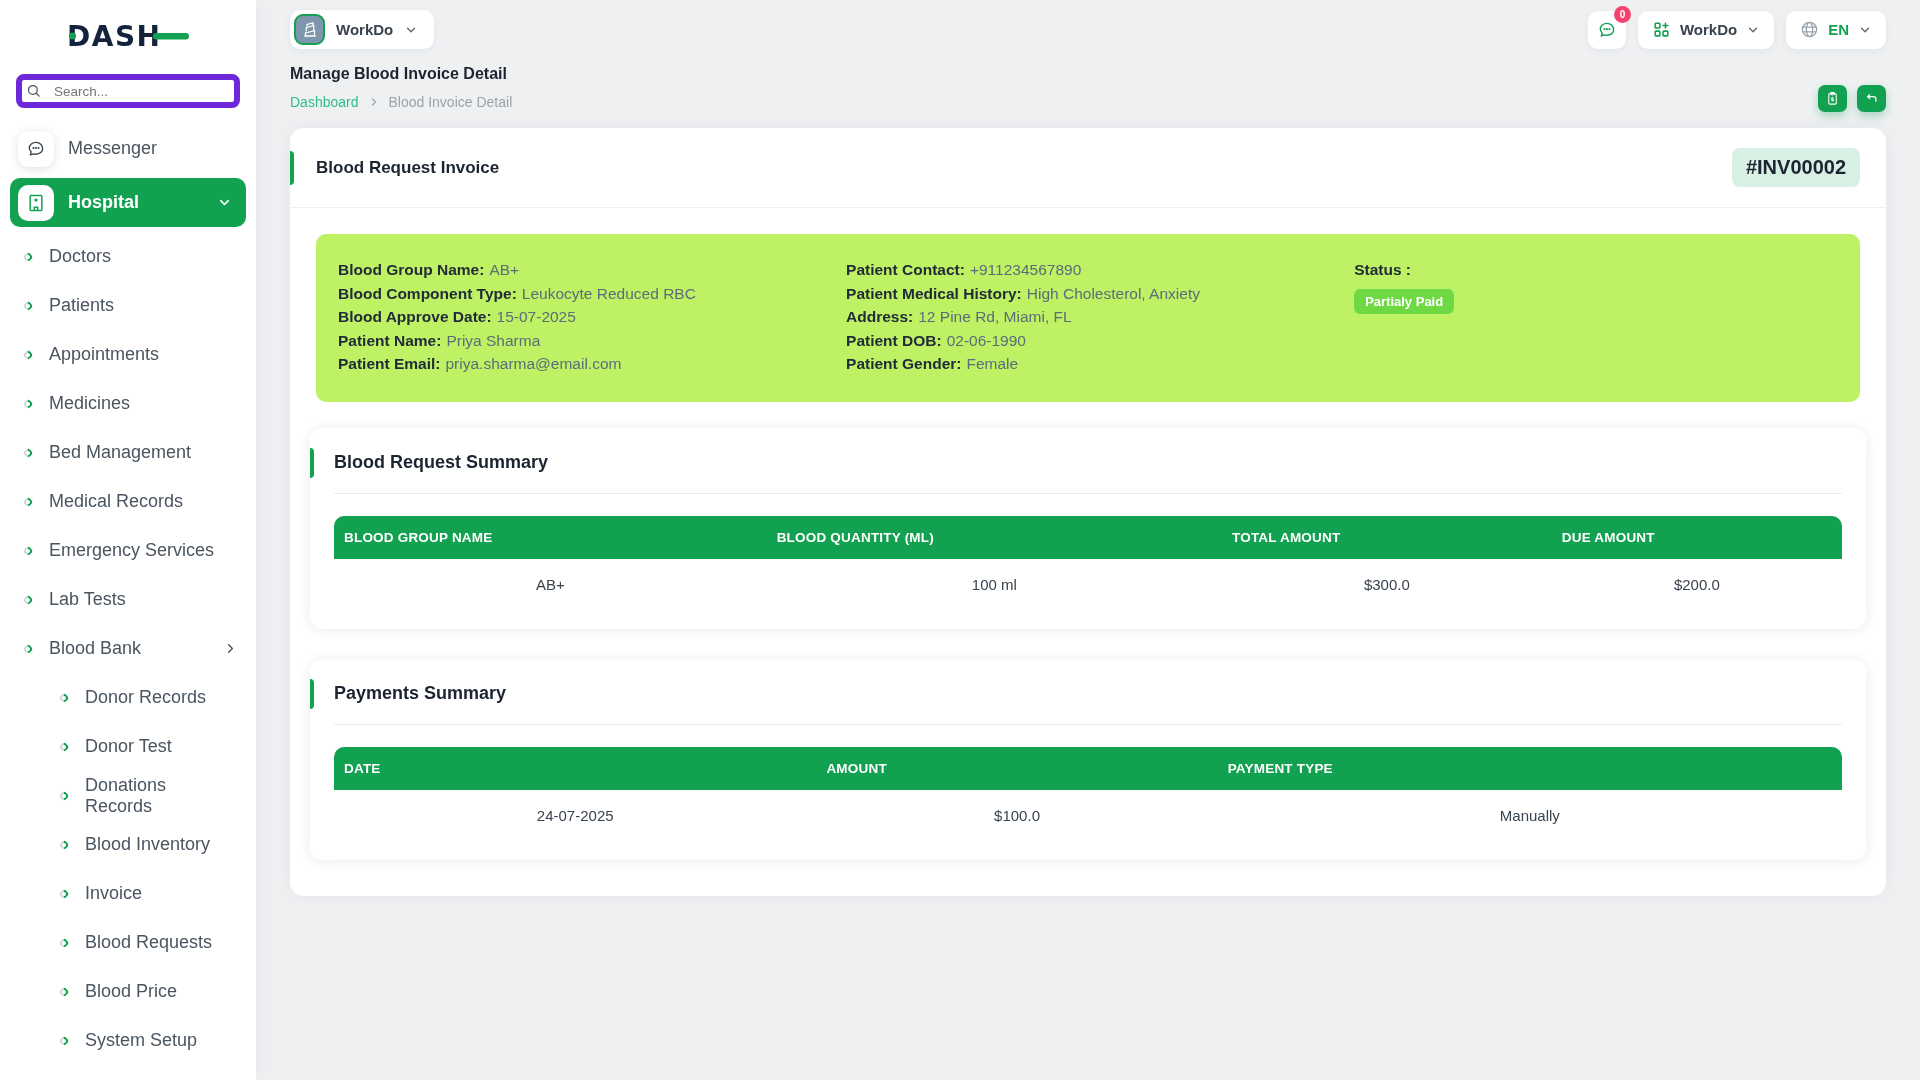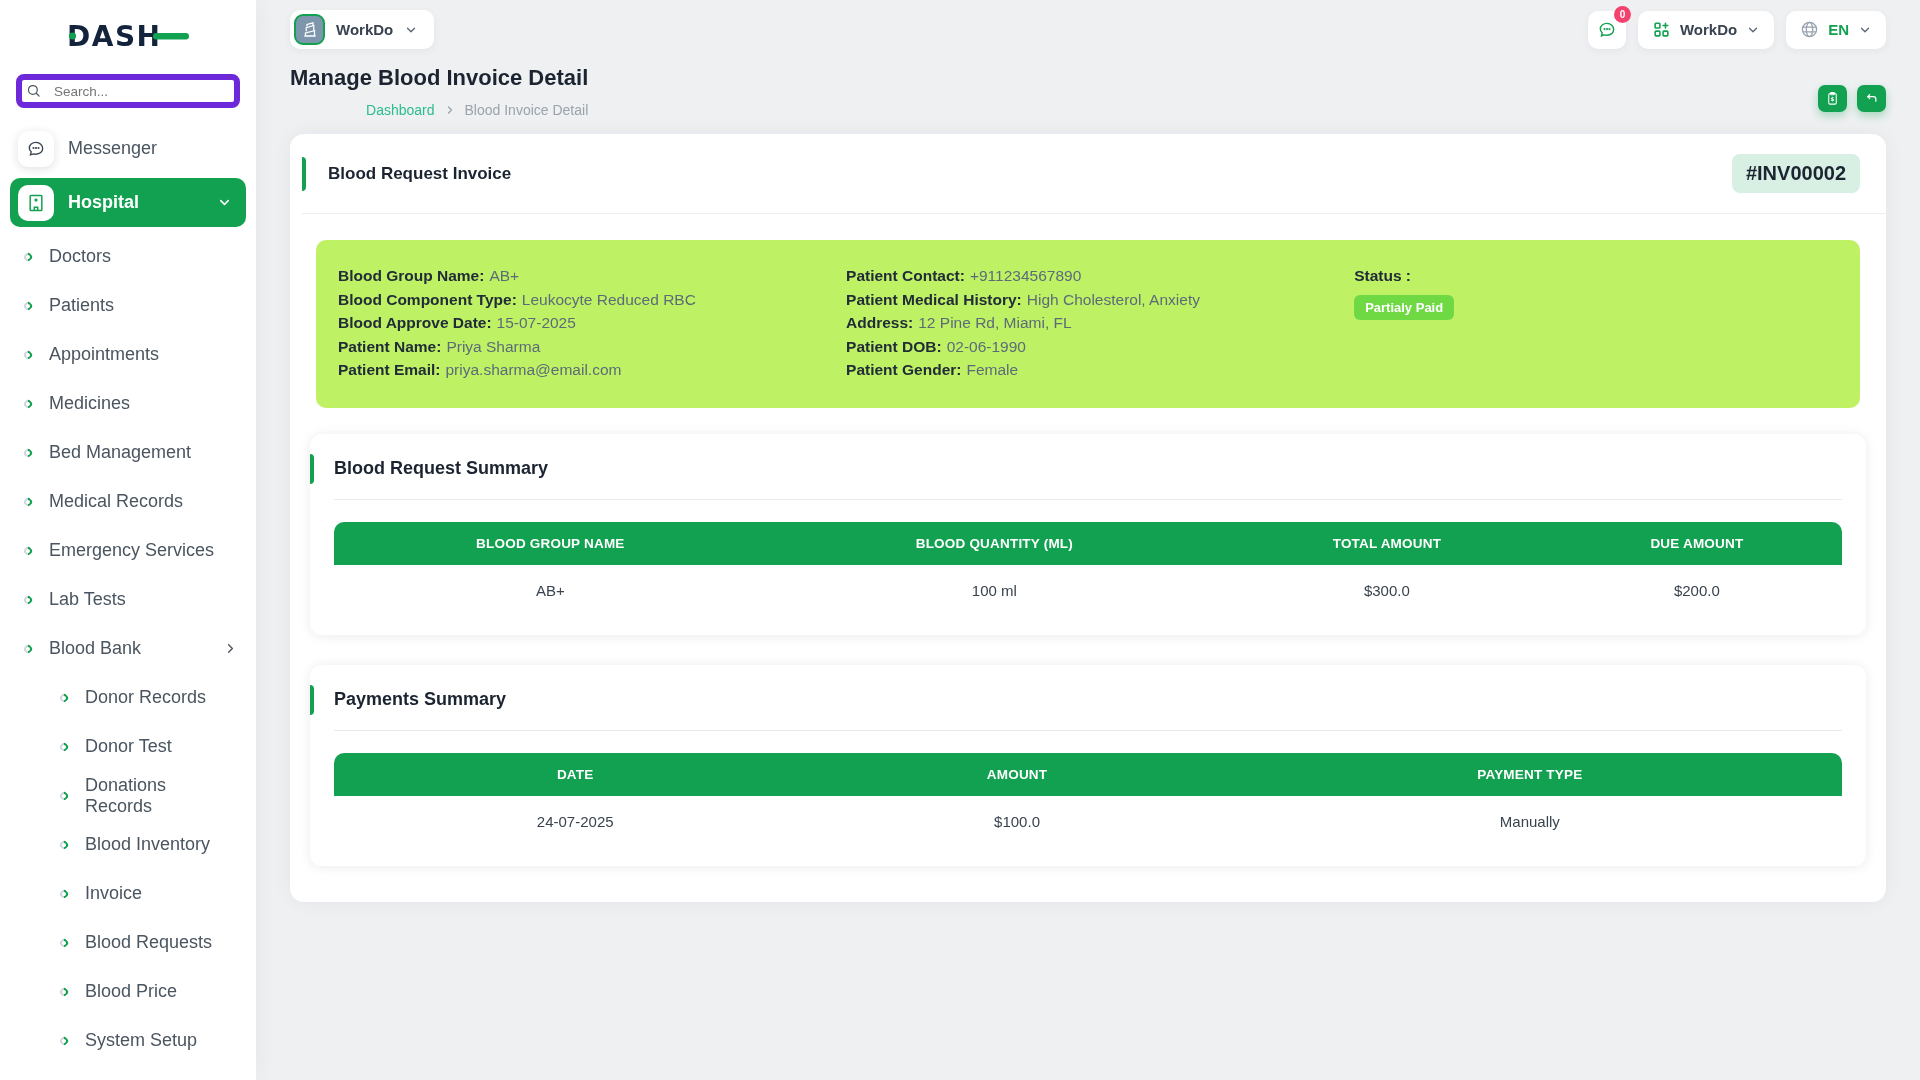--- a/index.html
+++ b/index.html
@@ -53,35 +53,35 @@
   .chat-pill { width:38px; padding:0; justify-content:center; position:relative; }
   .chat-pill svg { width:20px; height:20px; }
   .noti-badge { position:absolute; top:-5px; right:-5px; min-width:17px; height:17px;
     background:#F3426E; border-radius:50%; color:#fff; font-size:10px; font-weight:700;
     display:flex; align-items:center; justify-content:center; }
   .pill .apps-icon svg, .pill .globe-icon svg { width:19px; height:19px; display:block; }
   .lang-label { color:#12A150; font-weight:600;text-align:right; }
   .workdo-label { font-weight:600; }
   
   .head-row { display:flex; justify-content:space-between; margin-top:16px; }
-  .page-title { font-size:22px; font-weight:700; color:#1b2430; }
+  .page-title { font-size:16px; font-weight:700; color:#1b2430; }
   .breadcrumb { margin-top:11px; display:flex; align-items:center; gap:9px; font-size:14px;justify-content:flex-end; }
   .bc-link { color:#2DBD8D; cursor:pointer; }
   .bc-sep { display:flex; color:#98a2ad; } .bc-sep svg { width:12px; height:12px; }
   .bc-current { color:#9aa3ad; }
   .head-actions { display:flex; gap:10px; margin-top:20px; }
   .act-btn { width:29px; height:27px; border-radius:7px; background:#12A150; border:none;
     color:#fff; display:flex; align-items:center; justify-content:center; cursor:pointer;
     box-shadow:0 4px 8px rgba(18,161,80,.32); }
   .act-btn svg { width:15px; height:15px; }
   
   .big-card { background:#fff; border-radius:14px; margin-top:16px;
     box-shadow:0 0 20px rgba(20,30,50,.05); padding-bottom:6px; }
   .card-header { display:flex; align-items:center; padding:20px 26px 20px 0;
-    border-bottom:1px solid #edeff2;margin-left:12px; }
+    border-bottom:1px solid #edeff2; }
   .accent { width:4px; height:34px; background:#12A150; border-radius:0 4px 4px 0;
     margin-right:22px; flex:none; }
   .card-title { font-size:17px; font-weight:700; color:#1b2430; }
   .inv-badge { margin-left:auto; background:#D8EFE4; color:#1b2430; font-size:20px;
     font-weight:700; padding:8px 14px; border-radius:8px; }
   .card-body { padding:26px 26px 0; }
   .details-panel { background:#bef264; border-radius:10px; padding:24px 22px 26px;
     display:grid; grid-template-columns:1.05fr 1.05fr 1fr; }
   .d-line { font-size:15.5px; line-height:23.5px; color:#5d6b79; }
   .d-label { font-weight:700; color:#222c38; margin-right:5px; }
@@ -91,21 +91,21 @@
   .inner-card { margin:26px 20px 30px; background:#fff; border-radius:12px;
     box-shadow:0 1px 12px rgba(20,30,50,.09); padding-bottom:28px; overflow:hidden; }
   .inner-head { display:flex; align-items:center; padding:20px 24px 0 0; }
   .inner-accent { width:4px; height:30px; background:#12A150; border-radius:0 4px 4px 0;
     margin-right:20px; flex:none; }
   .inner-title { font-size:18px; font-weight:700; color:#1b2430; }
   .inner-divider { height:1px; background:#e9ecef; margin:15px 24px 0; }
   .table-wrap { margin:22px 24px 0; }
   table { width:100%; border-collapse:separate; border-spacing:0; }
   thead th { background:#12A150; color:#fff; font-size:13.5px; font-weight:700;
-    text-transform:uppercase; padding:14px 10px; text-align:center; letter-spacing:.2px; }
+    text-transform:uppercase; padding:14px 10px; text-align:left; letter-spacing:.2px; }
   thead th:first-child { border-radius:10px 0 0 0; }
   thead th:last-child { border-radius:0 10px 0 0; }
   tbody td { padding:17px 10px 8px; text-align:center; font-size:15px; color:#39434f; }
 </style>
 </head>
 <body>
 
 <aside class="sidebar">
   <div class="logo-wrap">
     <svg width="126" height="36" viewBox="0 0 126 36">

